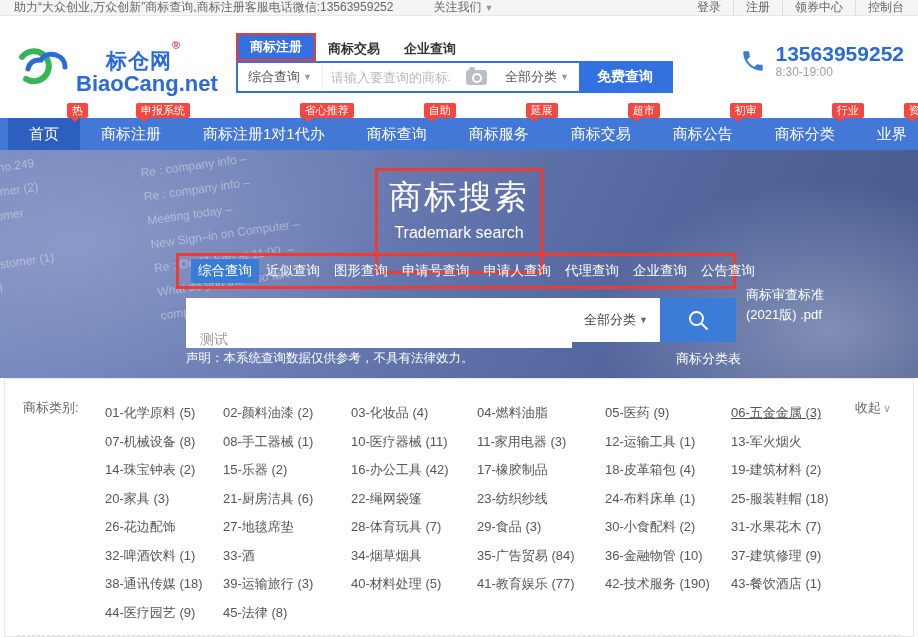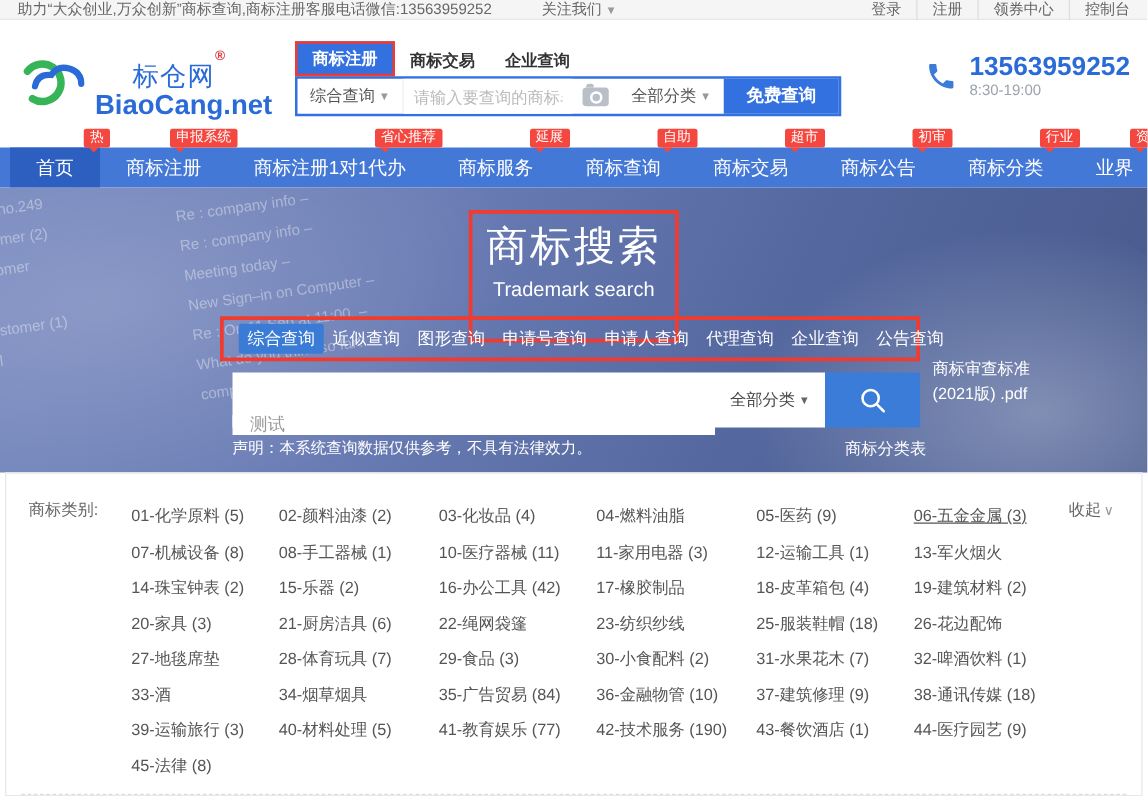--- a/index.html
+++ b/index.html
@@ -12,21 +12,21 @@
   .topbar-follow { cursor:pointer; }
   .caret { font-size:9px; color:#999; margin-left:3px; }
   .topbar-links { display:flex; align-items:center; }
   .topbar-links .tlink { padding:0 12px; border-right:1px solid #ddd; cursor:pointer; white-space:nowrap; }
   .topbar-links .tlink:last-child { border-right:none; padding-right:0; }
 
   
   .header { position:absolute; top:29px; left:0; right:0; height:89px; background:#fff; }
   .logo { position:absolute; left:12px; top:10px; width:215px; height:68px; cursor:pointer; }
   .logo svg { position:absolute; left:0; top:6px; }
-  .logo-cn { position:absolute; left:94px; top:8px; font-size:21px; font-weight:normal; color:#2b6bd8; letter-spacing:1px; }
+  .logo-cn { position:absolute; left:94px; top:8px; font-size:21px; font-weight:bold; color:#2b6bd8; letter-spacing:1px; }
   .logo-reg { position:absolute; left:160px; top:0; font-size:11px; color:#e03a3a; font-weight:bold; }
   .logo-en { position:absolute; left:64px; top:32px; font-size:22px; font-weight:bold; color:#2b6bd8; }
 
   .hsearch { position:absolute; left:236px; top:8px; width:437px; }
   .hs-tabs { display:flex; align-items:flex-end; height:24px; }
   .hs-tab { font-size:13px; font-weight:bold; color:#333; padding:3px 12px; cursor:pointer; }
   .hs-tab.active { background:#3370e0; color:#fff; border:2px solid #f03b30; }
   .hs-bar { display:flex; height:32px; border:2px solid #3370e0; }
   .hs-select { display:flex; align-items:center; font-size:13px; color:#555; padding:0 10px; border-right:1px solid #eee; white-space:nowrap; cursor:pointer; }
   .hs-input { flex:1; border:none; outline:none; font-size:13px; color:#333; padding:0 8px; min-width:0; font-family:inherit; }
@@ -168,27 +168,27 @@
       <span class="nav-badge">申报系统</span>
       <span>商标注册</span>
     </div>
 
     <div class="nav-item">
       <span class="nav-badge">省心推荐</span>
       <span>商标注册1对1代办</span>
     </div>
 
     <div class="nav-item">
+      <span class="nav-badge">自助</span>
+      <span>商标查询</span>
+    </div>
+
+    <div class="nav-item">
       <span class="nav-badge">延展</span>
       <span>商标服务</span>
-    </div>
-
-    <div class="nav-item">
-      <span class="nav-badge">自助</span>
-      <span>商标查询</span>
     </div>
 
     <div class="nav-item">
       <span class="nav-badge">超市</span>
       <span>商标交易</span>
     </div>
 
     <div class="nav-item">
       <span class="nav-badge">初审</span>
       <span>商标公告</span>
@@ -314,20 +314,21 @@
       <span class="cat-item"><span>19-建筑材料 (2)</span></span>
 
       <span class="cat-item"><span>20-家具 (3)</span></span>
 
       <span class="cat-item"><span>21-厨房洁具 (6)</span></span>
 
       <span class="cat-item"><span>22-绳网袋篷</span></span>
 
       <span class="cat-item"><span>23-纺织纱线</span></span>
 
+      <span class="cat-item"><span>24-布料床单 (1)</span></span>
 
       <span class="cat-item"><span>25-服装鞋帽 (18)</span></span>
 
       <span class="cat-item"><span>26-花边配饰</span></span>
 
       <span class="cat-item"><span>27-地毯席垫</span></span>
 
       <span class="cat-item"><span>28-体育玩具 (7)</span></span>
 
       <span class="cat-item"><span>29-食品 (3)</span></span>

